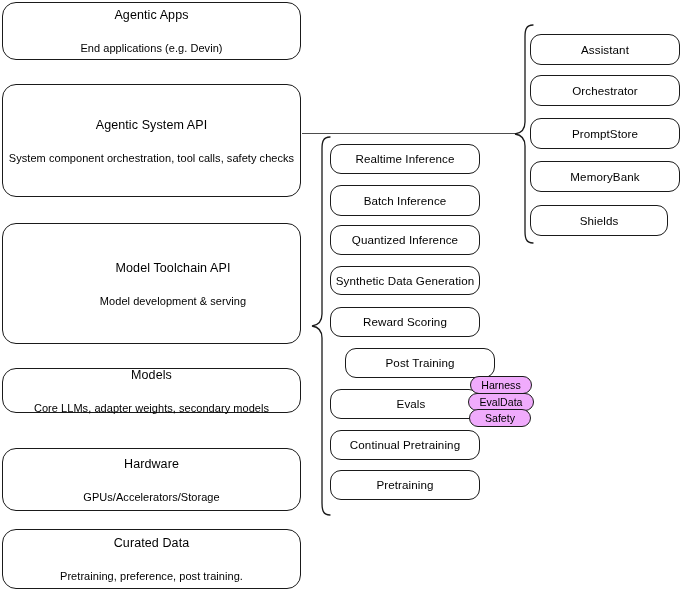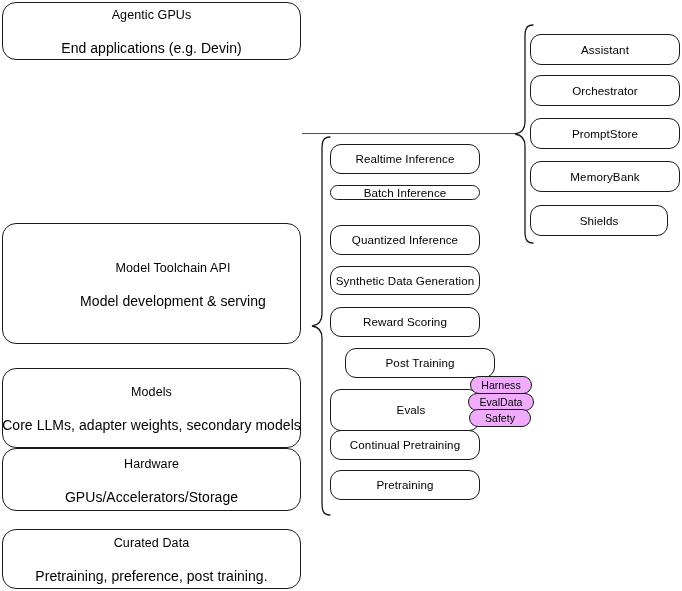--- a/index.html
+++ b/index.html
@@ -33,21 +33,21 @@
     text-align: center;
     color: #000000;
   }
   .box .title {
     font-size: 12.5px;
     line-height: 15px;
     letter-spacing: 0.1px;
     white-space: nowrap;
   }
   .box .subtitle {
-    font-size: 14px;
+    font-size: 11px;
     line-height: 12px;
     margin-top: 19px;
     letter-spacing: 0.05px;
     white-space: nowrap;
   }
   
   .layer-box {
     border-radius: 14px;
   }
   
@@ -87,31 +87,35 @@
     z-index: 2;
   }
   .brace svg { display: block; }
 </style>
 </head>
 <body>
 
 <div id="canvas">
 
   <div class="box layer-box" style="left:2px; top:2px; width:299px; height:58px;">
-    <div class="title">Agentic GPUs</div>
+    <div class="title">Agentic Apps</div>
     <div class="subtitle">End applications (e.g. Devin)</div>
   </div>
 
+  <div class="box layer-box" style="left:2px; top:84px; width:299px; height:113px;">
+    <div class="title">Agentic System API</div>
+    <div class="subtitle">System component orchestration, tool calls, safety checks</div>
+  </div>
 
   <div class="box layer-box" style="left:2px; top:223px; width:299px; height:121px;padding-left:43px;">
     <div class="title">Model Toolchain API</div>
     <div class="subtitle">Model development &amp; serving</div>
   </div>
 
-  <div class="box layer-box" style="left:2px; top:368px; width:299px; height:80px;">
+  <div class="box layer-box" style="left:2px; top:368px; width:299px; height:45px;">
     <div class="title">Models</div>
     <div class="subtitle">Core LLMs, adapter weights, secondary models</div>
   </div>
 
   <div class="box layer-box" style="left:2px; top:448px; width:299px; height:63px;">
     <div class="title">Hardware</div>
     <div class="subtitle">GPUs/Accelerators/Storage</div>
   </div>
 
   <div class="box layer-box" style="left:2px; top:529px; width:299px; height:60px;">
@@ -123,36 +127,36 @@
 
   <div class="brace" style="left:311px; top:136px; width:20px; height:380px;">
     <svg width="20" height="380" viewBox="0 0 20 380">
       <path d="M19 1 C12 1 11 6 11 13 L11 178 C11 185 8 189 1 190 C8 191 11 195 11 202 L11 367 C11 374 12 379 19 379" fill="none" stroke="#1a1a1a" stroke-width="1.3" stroke-linecap="round"></path>
     </svg>
   </div>
 
   <div class="box cap-box" style="left:330px; top:144px; width:150px; height:30px;">
     <div class="title">Realtime Inference</div>
   </div>
-  <div class="box cap-box" style="left:330px; top:185px; width:150px; height:15px;">
+  <div class="box cap-box" style="left:330px; top:185px; width:150px; height:31px;">
     <div class="title">Batch Inference</div>
   </div>
   <div class="box cap-box" style="left:330px; top:225px; width:150px; height:30px;">
     <div class="title">Quantized Inference</div>
   </div>
   <div class="box cap-box" style="left:330px; top:266px; width:150px; height:29px;">
     <div class="title">Synthetic Data Generation</div>
   </div>
   <div class="box cap-box" style="left:330px; top:307px; width:150px; height:30px;">
     <div class="title">Reward Scoring</div>
   </div>
   <div class="box cap-box" style="left:330px; top:348px; width:150px; height:30px;margin-left:15px;">
     <div class="title">Post Training</div>
   </div>
-  <div class="box cap-box" style="left:330px; top:389px; width:150px; height:42px;padding-left:12px;">
+  <div class="box cap-box" style="left:330px; top:389px; width:150px; height:30px;padding-left:12px;">
     <div class="title">Evals</div>
   </div>
   <div class="box cap-box" style="left:330px; top:430px; width:150px; height:30px;">
     <div class="title">Continual Pretraining</div>
   </div>
   <div class="box cap-box" style="left:330px; top:470px; width:150px; height:30px;">
     <div class="title">Pretraining</div>
   </div>
 
   <div class="pill" style="left:470px; top:376px; width:62px; height:18px;">Harness</div>

